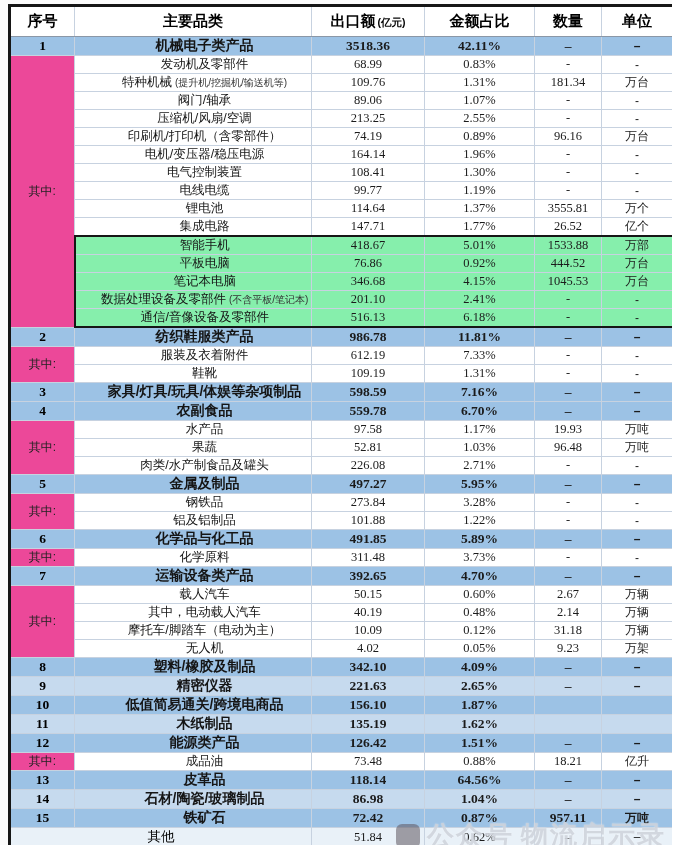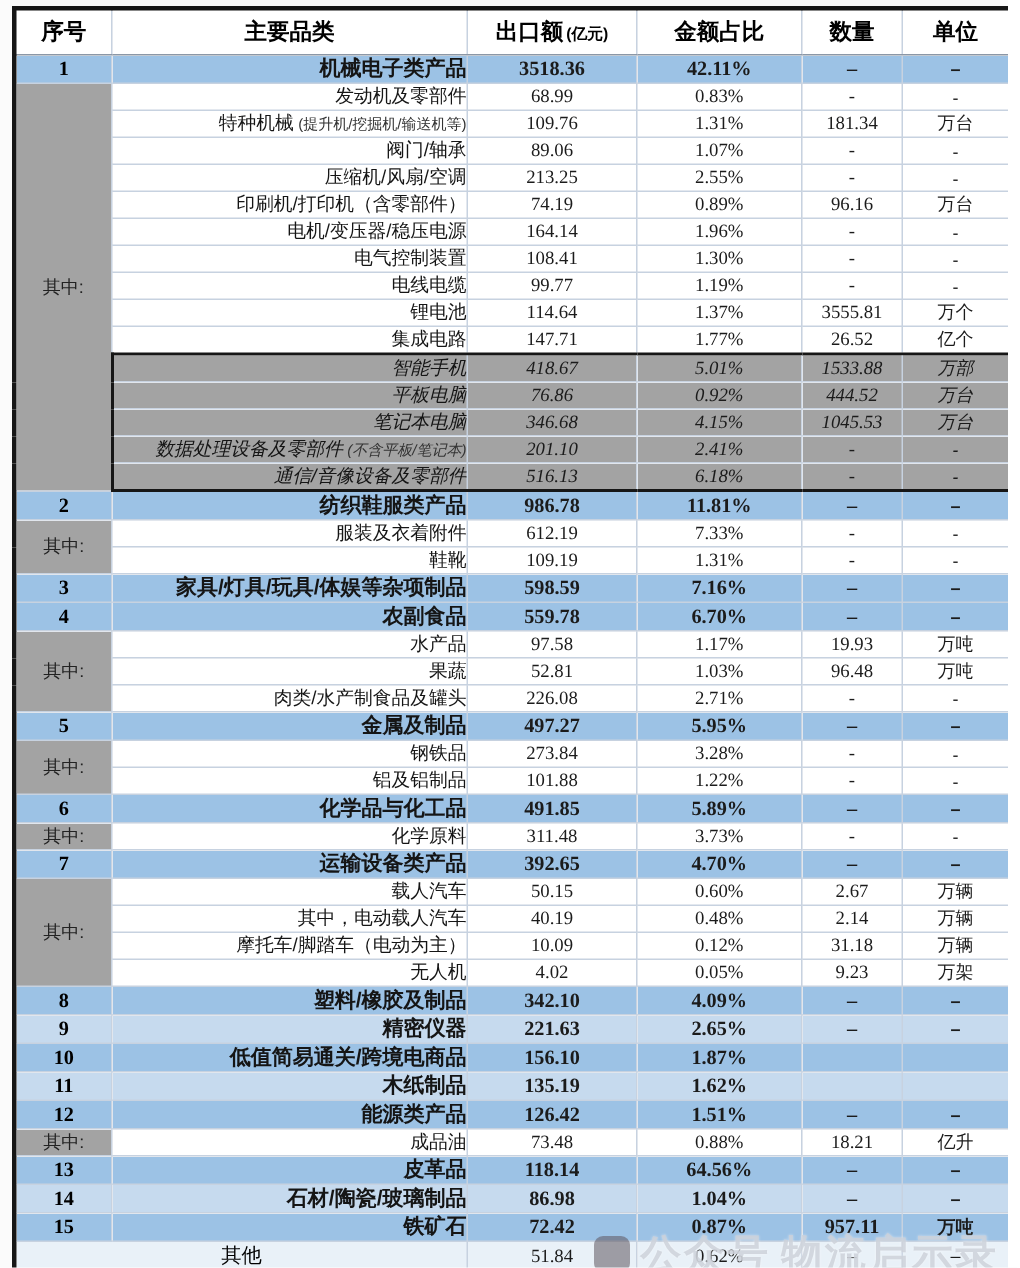--- a/index.html
+++ b/index.html
@@ -9,34 +9,34 @@
         table-layout:fixed;border:3px solid #161616;}
   th,td{border:1px solid #c7d2e0;overflow:hidden;white-space:nowrap;padding:0;}
   thead th{height:29px;background:#ffffff;color:#000;font-size:15px;font-weight:700;
         border-bottom:1px solid #8b97a6;}
   thead .hsmall{font-size:10.5px;font-weight:700;margin-left:2px;}
   tbody tr{height:18px;}
   .num-cell{text-align:center;font-family:"Liberation Serif","DejaVu Serif",serif;
         font-size:12.5px;color:#1b1b1b;}
   .unit-cell{text-align:center;font-size:12px;color:#1b1b1b;}
   .no-cell{text-align:center;font-family:"Liberation Serif","DejaVu Serif",serif;font-size:13.5px;}
-  .label-cell{text-align:right;padding-left:23px;font-size:12.5px;color:#151515;}
+  .label-cell{text-align:center;padding-left:23px;font-size:12.5px;color:#151515;}
   .note{font-size:10px;margin-left:3px;color:#333;}
   .zhong-cell{text-align:center;font-size:12px;color:#222;background:#ffffff;font-weight:400;}
   tr.main td{background:#9cc2e5;font-weight:700;}
   tr.main.alt td{background:#c6daee;}
   tr.main .label-cell{font-size:14px;}
   tr.main .num-cell{font-size:13.5px;text-align:center;}
   tr.sub td{background:#ffffff;}
-  tr.sub td.zhong-cell{background:#a3a3a3;}
-  tr.orange td{background:#a3a3a3;font-style:italic;}
+  tr.sub td.zhong-cell{background:#ec4899;}
+  tr.orange td{background:#86efac;}
   tr.ob-top td{border-top:2px solid #161616;}
   tr.ob-bottom td{border-bottom:2px solid #161616;}
   tr.orange td.label-cell{border-left:2px solid #161616;}
-  tr.orange td:last-child{border-right:4px solid #b91c1c;}
+  tr.orange td:last-child{border-right:2px solid #b91c1c;}
   .label-merged{text-align:center;font-size:13.5px;}
   tr.other td{background:#e9f1f8;}
   .watermark{position:absolute;right:6px;bottom:-9px;display:flex;align-items:center;gap:7px;
         pointer-events:none;}
   .wm-icon{width:24px;height:24px;border-radius:6px;background:rgba(95,85,95,0.55);
         flex:0 0 auto;}
   .wm-text{font-size:27px;font-weight:700;color:rgba(202,208,216,0.82);
         text-shadow:0 0 2px rgba(255,255,255,0.5);letter-spacing:2px;}
 </style>
 </head>

